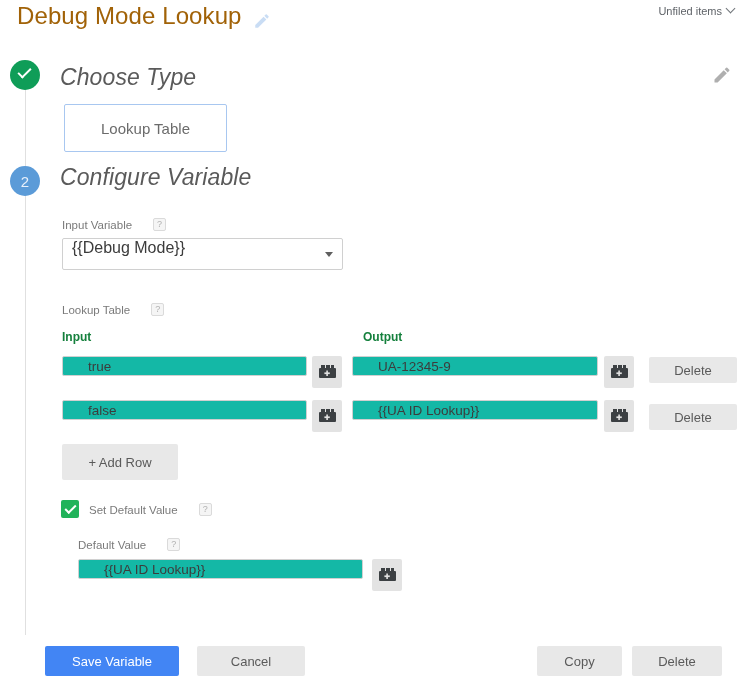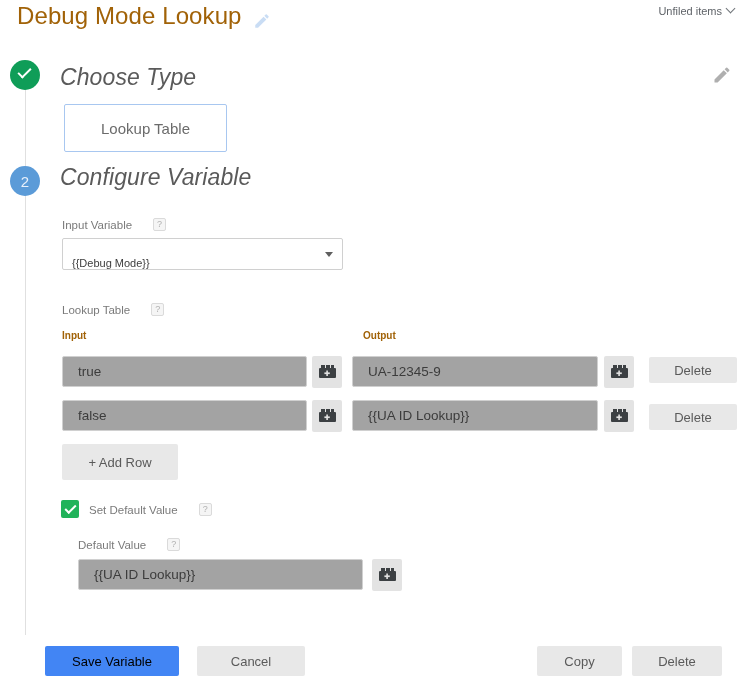--- a/index.html
+++ b/index.html
@@ -92,57 +92,57 @@
     display: inline-block; width: 13px; height: 13px;
     border: 1px solid #dadada; border-radius: 2px;
     background: #f5f5f5; color: #b0b0b0;
     font-size: 9px; line-height: 11px; text-align: center;
   }
 
   .select {
     position: absolute; left: 62px; top: 238px;
     width: 281px; height: 32px;
     border: 1px solid #d0d0d0; border-radius: 2px; background: #fff;
-    display: flex; align-items: flex-end;
-    padding: 0 9px; font-size: 11px; color: #3c3c3c;
+    display: flex; align-items: flex-start;
+    padding: 0 9px; font-size: 16px; color: #3c3c3c;
   }
   .select .caret {
     position: absolute; right: 9px; top: 13px;
     width: 0; height: 0;
     border-left: 4px solid transparent; border-right: 4px solid transparent;
     border-top: 5px solid #5f5f5f;
   }
 
   .col-head {
     position: absolute; top: 330px;
-    font-size: 10px; font-weight: bold; color: #a16207;
+    font-size: 12px; font-weight: bold; color: #15803d;
   }
   #col-input { left: 62px; }
   #col-output { left: 363px; }
 
   .txt {
-    position: absolute; height: 31px;
-    border: 1px solid #d0d0d0; border-radius: 2px; background: #a3a3a3;
-    display: flex; align-items: center; padding: 0 15px;
+    position: absolute; height: 20px;
+    border: 1px solid #d0d0d0; border-radius: 2px; background: #14b8a6;
+    display: flex; align-items: center; padding: 0 25px;
     font-size: 13.5px; color: #3c3c3c;
   }
   .lego-btn {
     position: absolute; width: 30px; height: 32px;
     background: #e3e3e3; border-radius: 2px;
     display: flex; align-items: center; justify-content: center;
   }
   .lego { display: block; }
 
   .btn {
     position: absolute; border-radius: 2px;
     display: flex; align-items: center; justify-content: center;
     font-size: 13px; white-space: nowrap;
   }
   .btn.grey { background: #e8e8e8; color: #5a5a5a; }
-  .btn.blue { background: #4285f4; color: #000000; }
+  .btn.blue { background: #4285f4; color: #ffffff; }
 
   .checkbox {
     position: absolute; left: 61px; top: 500px;
     width: 18px; height: 18px; border-radius: 2px; background: #21b35a;
   }
   .checkbox::before {
     content: ""; position: absolute; left: 4px; top: 5px;
     width: 9px; height: 4px;
     border-left: 2.2px solid #fff; border-bottom: 2.2px solid #fff;
     transform: rotate(-45deg);

